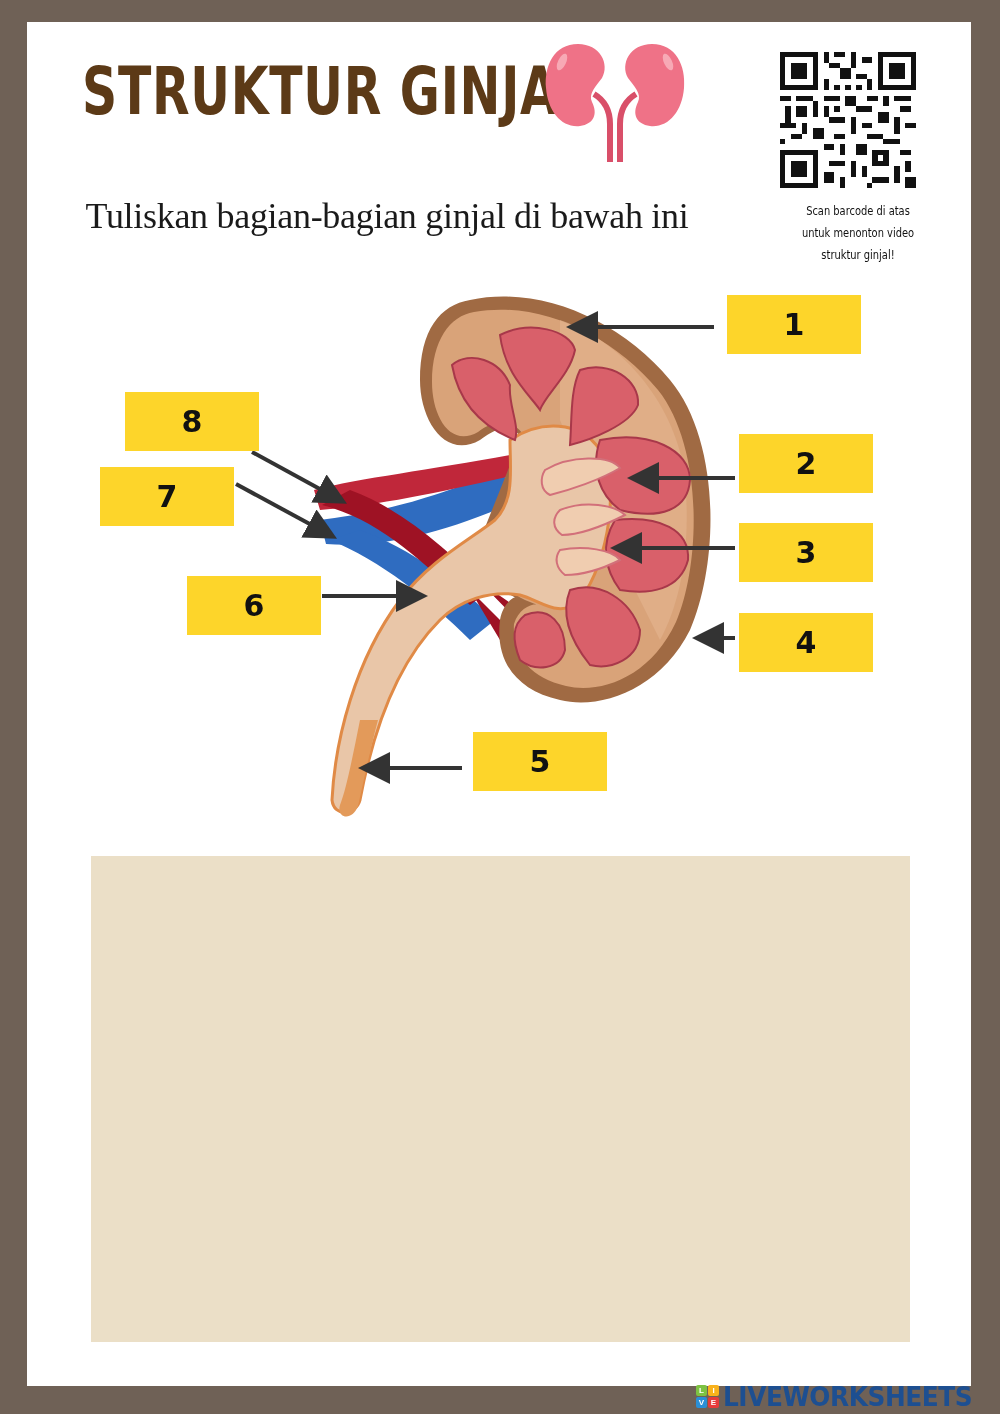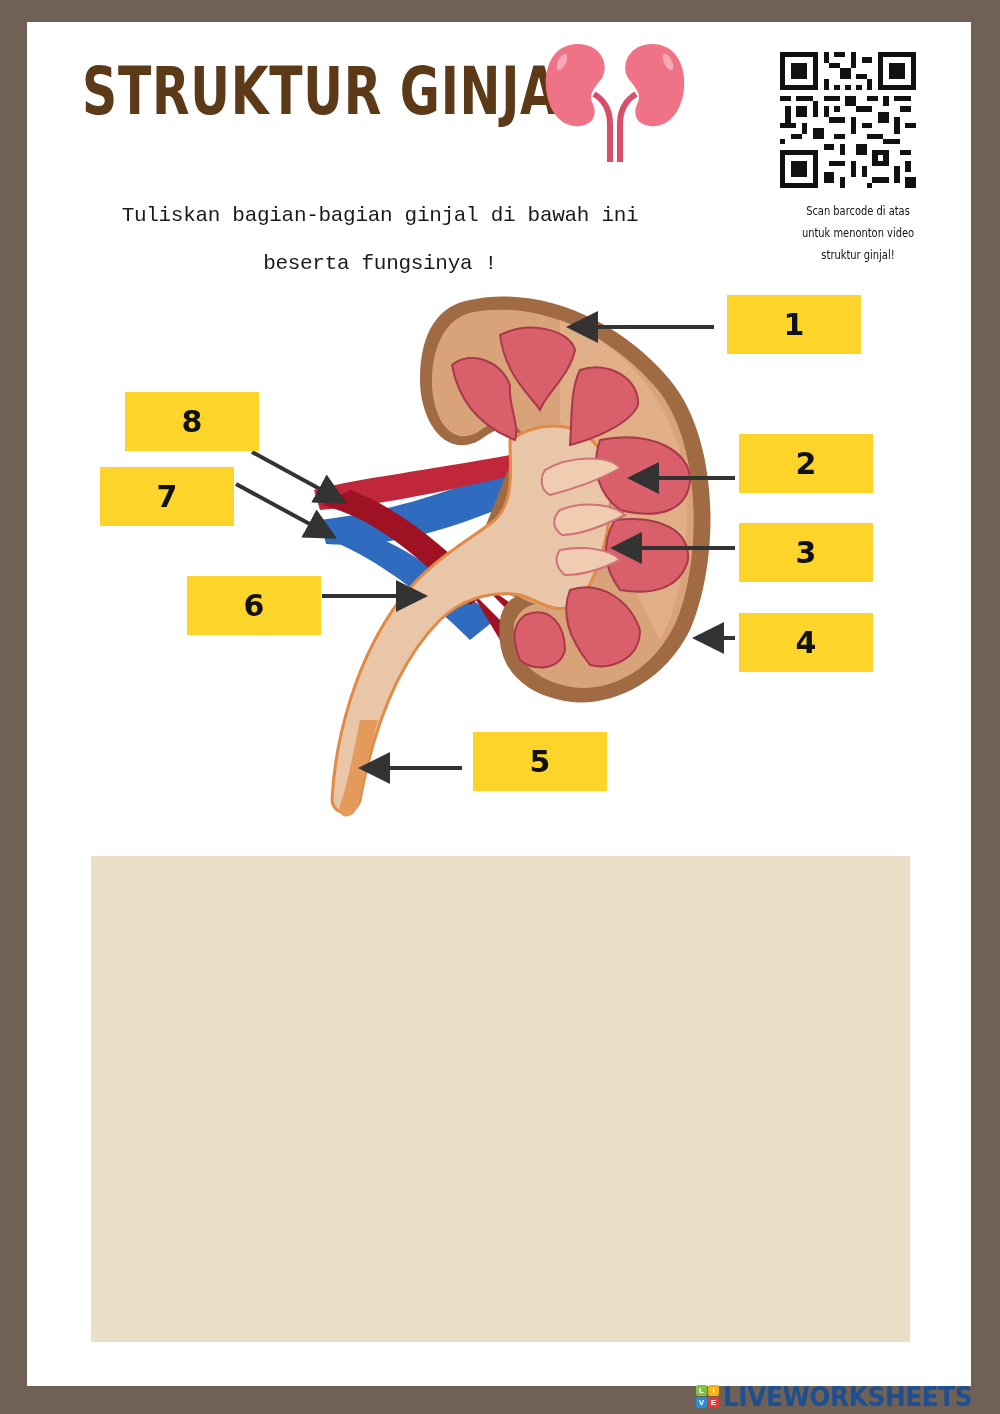--- a/index.html
+++ b/index.html
@@ -14,23 +14,23 @@
   }
   .title {
     position:absolute; left:82px; top:52px;
     font-family:"DejaVu Sans", sans-serif; font-weight:bold;
     font-size:66px; letter-spacing:1px; color:#5c3a17;
     transform:scaleX(0.74); transform-origin:left top;
     line-height:80px; white-space:nowrap;
   }
   .title-icon { position:absolute; left:540px; top:40px; width:150px; height:125px; }
   .instruction {
-    position:absolute; left:40px; top:192px; width:680px;
-    text-align:center; font-family:Liberation Mono, monospace;
-    font-size:21px; line-height:48px; color:#1a1a1a; letter-spacing:-0.3px;
+    position:absolute; left:47px; top:192px; width:680px;
+    text-align:center; font-family:Liberation Serif, serif;
+    font-size:36px; line-height:48px; color:#1a1a1a; letter-spacing:-0.3px;
   }
   .qr { position:absolute; left:780px; top:52px; width:136px; height:136px; }
   .qr-caption {
     position:absolute; left:768px; top:200px; width:180px; text-align:center;
     font-family:"DejaVu Sans", sans-serif; font-size:11.5px; line-height:22px;
     color:#111; transform:scaleX(0.86); transform-origin:center top;
   }
   .diagram { position:absolute; left:0; top:0; width:1000px; height:850px; }
   .label-box {
     position:absolute; background:#fdd52a; display:flex; align-items:center;
@@ -62,21 +62,20 @@
   <path d="M38 4 C14 4 4 26 6 48 C8 72 22 88 40 86 C54 84 58 74 52 62 C48 54 56 46 62 38 C70 24 60 4 38 4 Z" fill="#ef7287"></path>
   <path d="M112 4 C136 4 146 26 144 48 C142 72 128 88 110 86 C96 84 92 74 98 62 C102 54 94 46 88 38 C80 24 90 4 112 4 Z" fill="#ef7287"></path>
   <ellipse cx="22" cy="22" rx="4" ry="9" fill="#f7a9b5" transform="rotate(25 22 22)"></ellipse>
   <ellipse cx="128" cy="22" rx="4" ry="9" fill="#f7a9b5" transform="rotate(-25 128 22)"></ellipse>
   <path d="M54 54 C64 60 70 70 70 84 L70 122" stroke="#d94f69" stroke-width="6" fill="none"></path>
   <path d="M96 54 C86 60 80 70 80 84 L80 122" stroke="#d94f69" stroke-width="6" fill="none"></path>
 </svg>
 
 <div class="instruction">
   <div>Tuliskan bagian-bagian ginjal di bawah ini</div>
-  <div>beserta fungsinya !</div>
 </div>
 
 <svg class="qr" viewBox="0 0 25 25" shape-rendering="crispEdges">
   <rect width="25" height="25" fill="#fff"></rect>
   <g fill="#111">
     <rect x="0" y="0" width="7" height="7"></rect>
       <rect x="1" y="1" width="5" height="5" fill="#fff"></rect>
       <rect x="2" y="2" width="3" height="3"></rect>
     <rect x="18" y="0" width="7" height="7"></rect>
       <rect x="19" y="1" width="5" height="5" fill="#fff"></rect>

